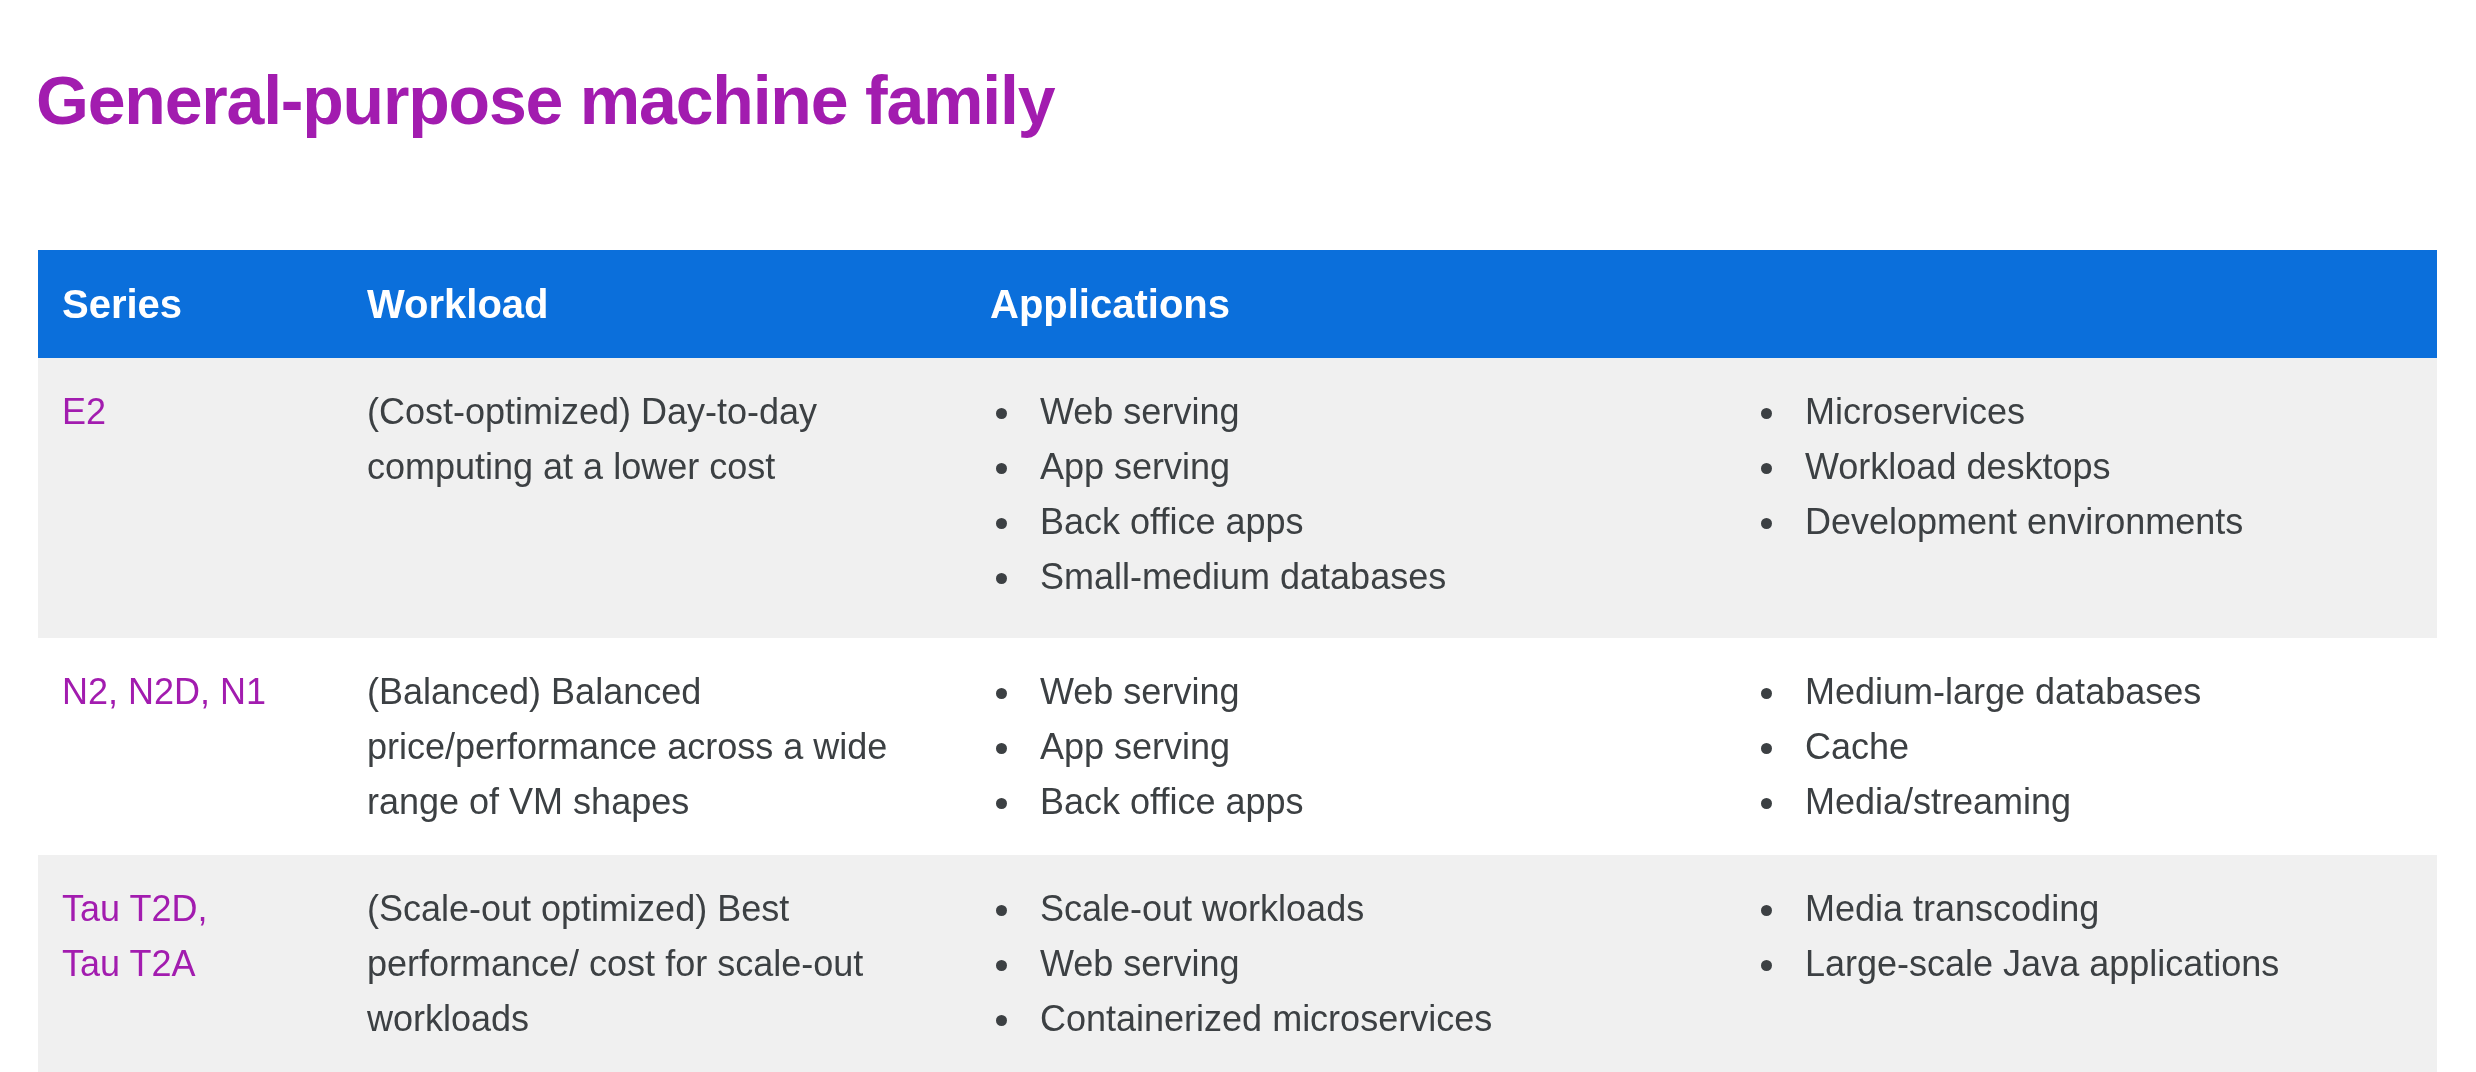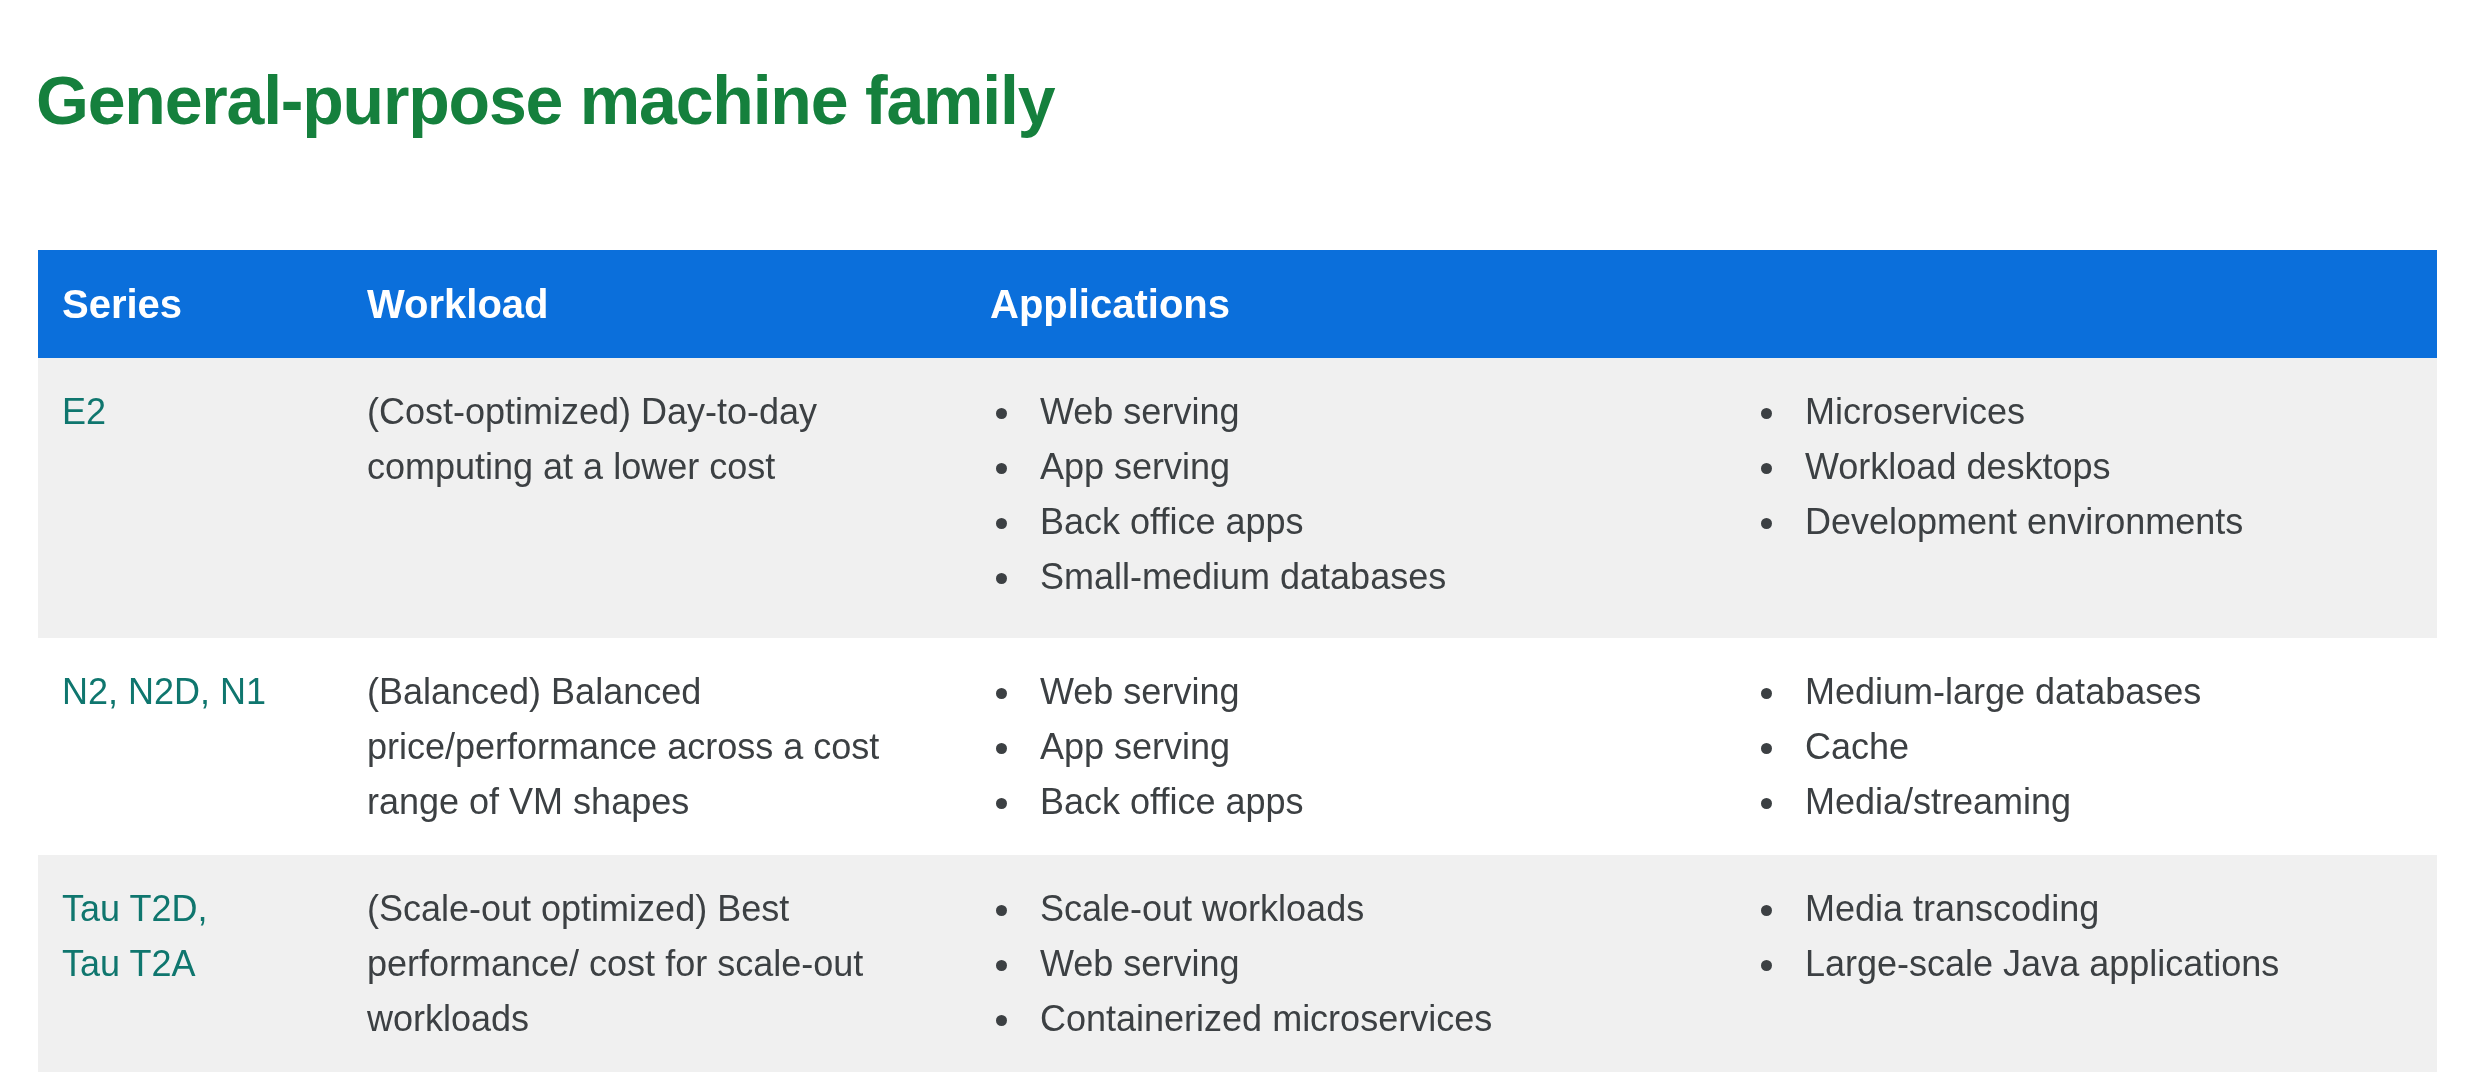--- a/index.html
+++ b/index.html
@@ -26,21 +26,21 @@
 
   
   .page-title {
     position: absolute;
     left: 36px;
     top: 12px;
     font-size: 68px;
     line-height: 84px;
     font-weight: 700;
     letter-spacing: -1.2px;
-    color: #15803d;
+    color: #a21caf;
     white-space: nowrap;
   }
 
   
   .table {
     position: absolute;
     left: 38px;
     top: 250px;
     width: 2399px;
     border-collapse: collapse;
@@ -79,21 +79,21 @@
 
   .td {
     vertical-align: top;
     padding: 26px 30px 26px 24px;
     box-sizing: border-box;
     color: #3c4043;
     font-size: 36px;
     line-height: 55px;
     font-weight: 400;
   }
-  .td-series  { color: #0f766e; }
+  .td-series  { color: #a21caf; }
   .td-workload { padding-right: 70px; }
 
   .td-apps {
     padding-left: 20px;
     padding-right: 10px;
   }
 
   
   .r1 .td { height: 280px; }
   .r2 .td { height: 208px; }
@@ -165,21 +165,21 @@
           <ul class="bullets">
             <li>Microservices</li>
             <li>Workload desktops</li>
             <li>Development environments</li>
           </ul>
         </td>
       </tr>
 
       <tr class="row-plain r2">
         <td class="td td-series nowrap-lines">N2, N2D, N1</td>
-        <td class="td td-workload">(Balanced) Balanced price/performance across a cost range of VM shapes</td>
+        <td class="td td-workload">(Balanced) Balanced price/performance across a wide range of VM shapes</td>
         <td class="td td-apps">
           <ul class="bullets">
             <li>Web serving</li>
             <li>App serving</li>
             <li>Back office apps</li>
           </ul>
         </td>
         <td class="td td-apps">
           <ul class="bullets">
             <li>Medium-large databases</li>

